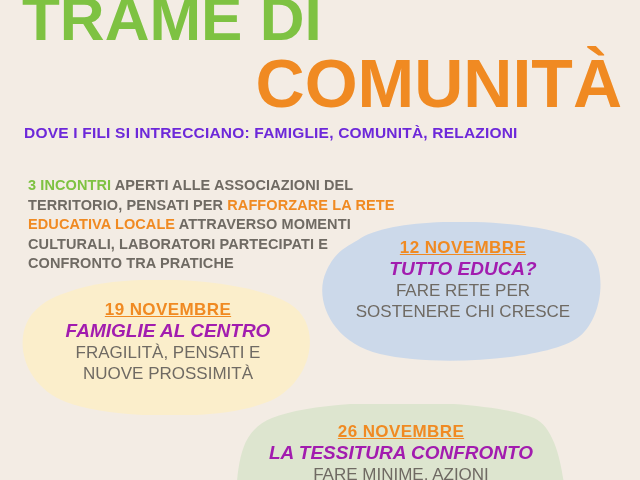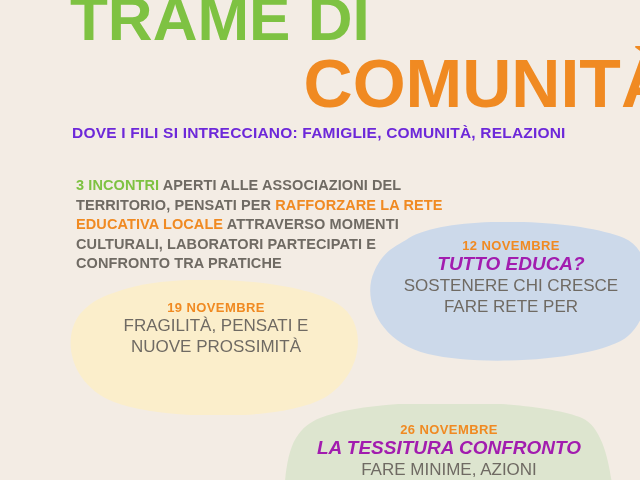--- a/index.html
+++ b/index.html
@@ -12,21 +12,20 @@
     overflow: hidden;
     background: #f3ece4;
     font-family: "Liberation Sans", sans-serif;
     position: relative;
   }
   .poster {
     position: absolute;
     inset: 0;
     background: #f3ece4;
     overflow: hidden;
-    margin-left: 48px;
   }
 
   
   .title-wrap {
     position: absolute;
     left: 22px;
     top: -14px;
     width: 600px;
   }
   .title-line1 {
@@ -80,24 +79,25 @@
     position: absolute;
     inset: 0;
   }
   .blob-content {
     position: absolute;
     inset: 0;
     text-align: center;
     display: block;
   }
   .blob-date {
-    font-size: 13px;
+    font-size: 17px;
     font-weight: bold;
     color: #f08a22;
     letter-spacing: 0.4px;
+    text-decoration: underline;
   }
   .blob-title {
     font-size: 19px;
     font-weight: bold;
     font-style: italic;
     color: #a21caf;
     line-height: 22px;
   }
   .blob-sub {
     font-size: 17px;
@@ -147,31 +147,32 @@
 
   <div class="intro"><span class="green">3 INCONTRI</span><span> APERTI ALLE ASSOCIAZIONI DEL TERRITORIO, PENSATI PER </span><span class="orange">RAFFORZARE LA RETE EDUCATIVA LOCALE</span><span> ATTRAVERSO MOMENTI CULTURALI, LABORATORI PARTECIPATI E CONFRONTO TRA PRATICHE</span></div>
 
   <div class="blob" id="blob-12">
     <svg class="blob-shape" viewBox="0 0 290 140" preserveAspectRatio="none">
       <path d="M40 18 C75 -8, 210 -4, 258 16 C292 31, 288 92, 262 114 C236 137, 120 146, 62 132 C12 120, -4 76, 8 50 C16 32, 24 27, 40 18 Z" fill="#ccd9ea"></path>
     </svg>
     <div class="blob-content">
       <div class="blob-date">12 NOVEMBRE</div>
       <div class="blob-title">TUTTO EDUCA?</div>
+      <div class="blob-sub">FARE RETE PER</div>
       <div class="blob-sub">SOSTENERE CHI CRESCE</div>
-      <div class="blob-sub">FARE RETE PER</div>
     </div>
   </div>
 
   <div class="blob" id="blob-19">
     <svg class="blob-shape" viewBox="0 0 300 135" preserveAspectRatio="none">
       <path d="M56 10 C110 -8, 230 -2, 272 24 C304 44, 296 96, 258 118 C214 142, 96 140, 48 122 C6 106, -6 60, 14 34 C26 20, 38 16, 56 10 Z" fill="#fbeecb"></path>
     </svg>
     <div class="blob-content">
       <div class="blob-date">19 NOVEMBRE</div>
+      <div class="blob-title">FAMIGLIE AL CENTRO</div>
       <div class="blob-sub">FRAGILITÀ, PENSATI E</div>
       <div class="blob-sub">NUOVE PROSSIMITÀ</div>
     </div>
   </div>
 
   <div class="blob" id="blob-26">
     <svg class="blob-shape" viewBox="0 0 330 110" preserveAspectRatio="none">
       <path d="M36 14 C90 -8, 250 -6, 298 14 C330 28, 330 110, 330 110 L0 110 C0 110, -2 56, 12 34 C18 24, 26 18, 36 14 Z" fill="#dde5cf"></path>
     </svg>
     <div class="blob-content">

